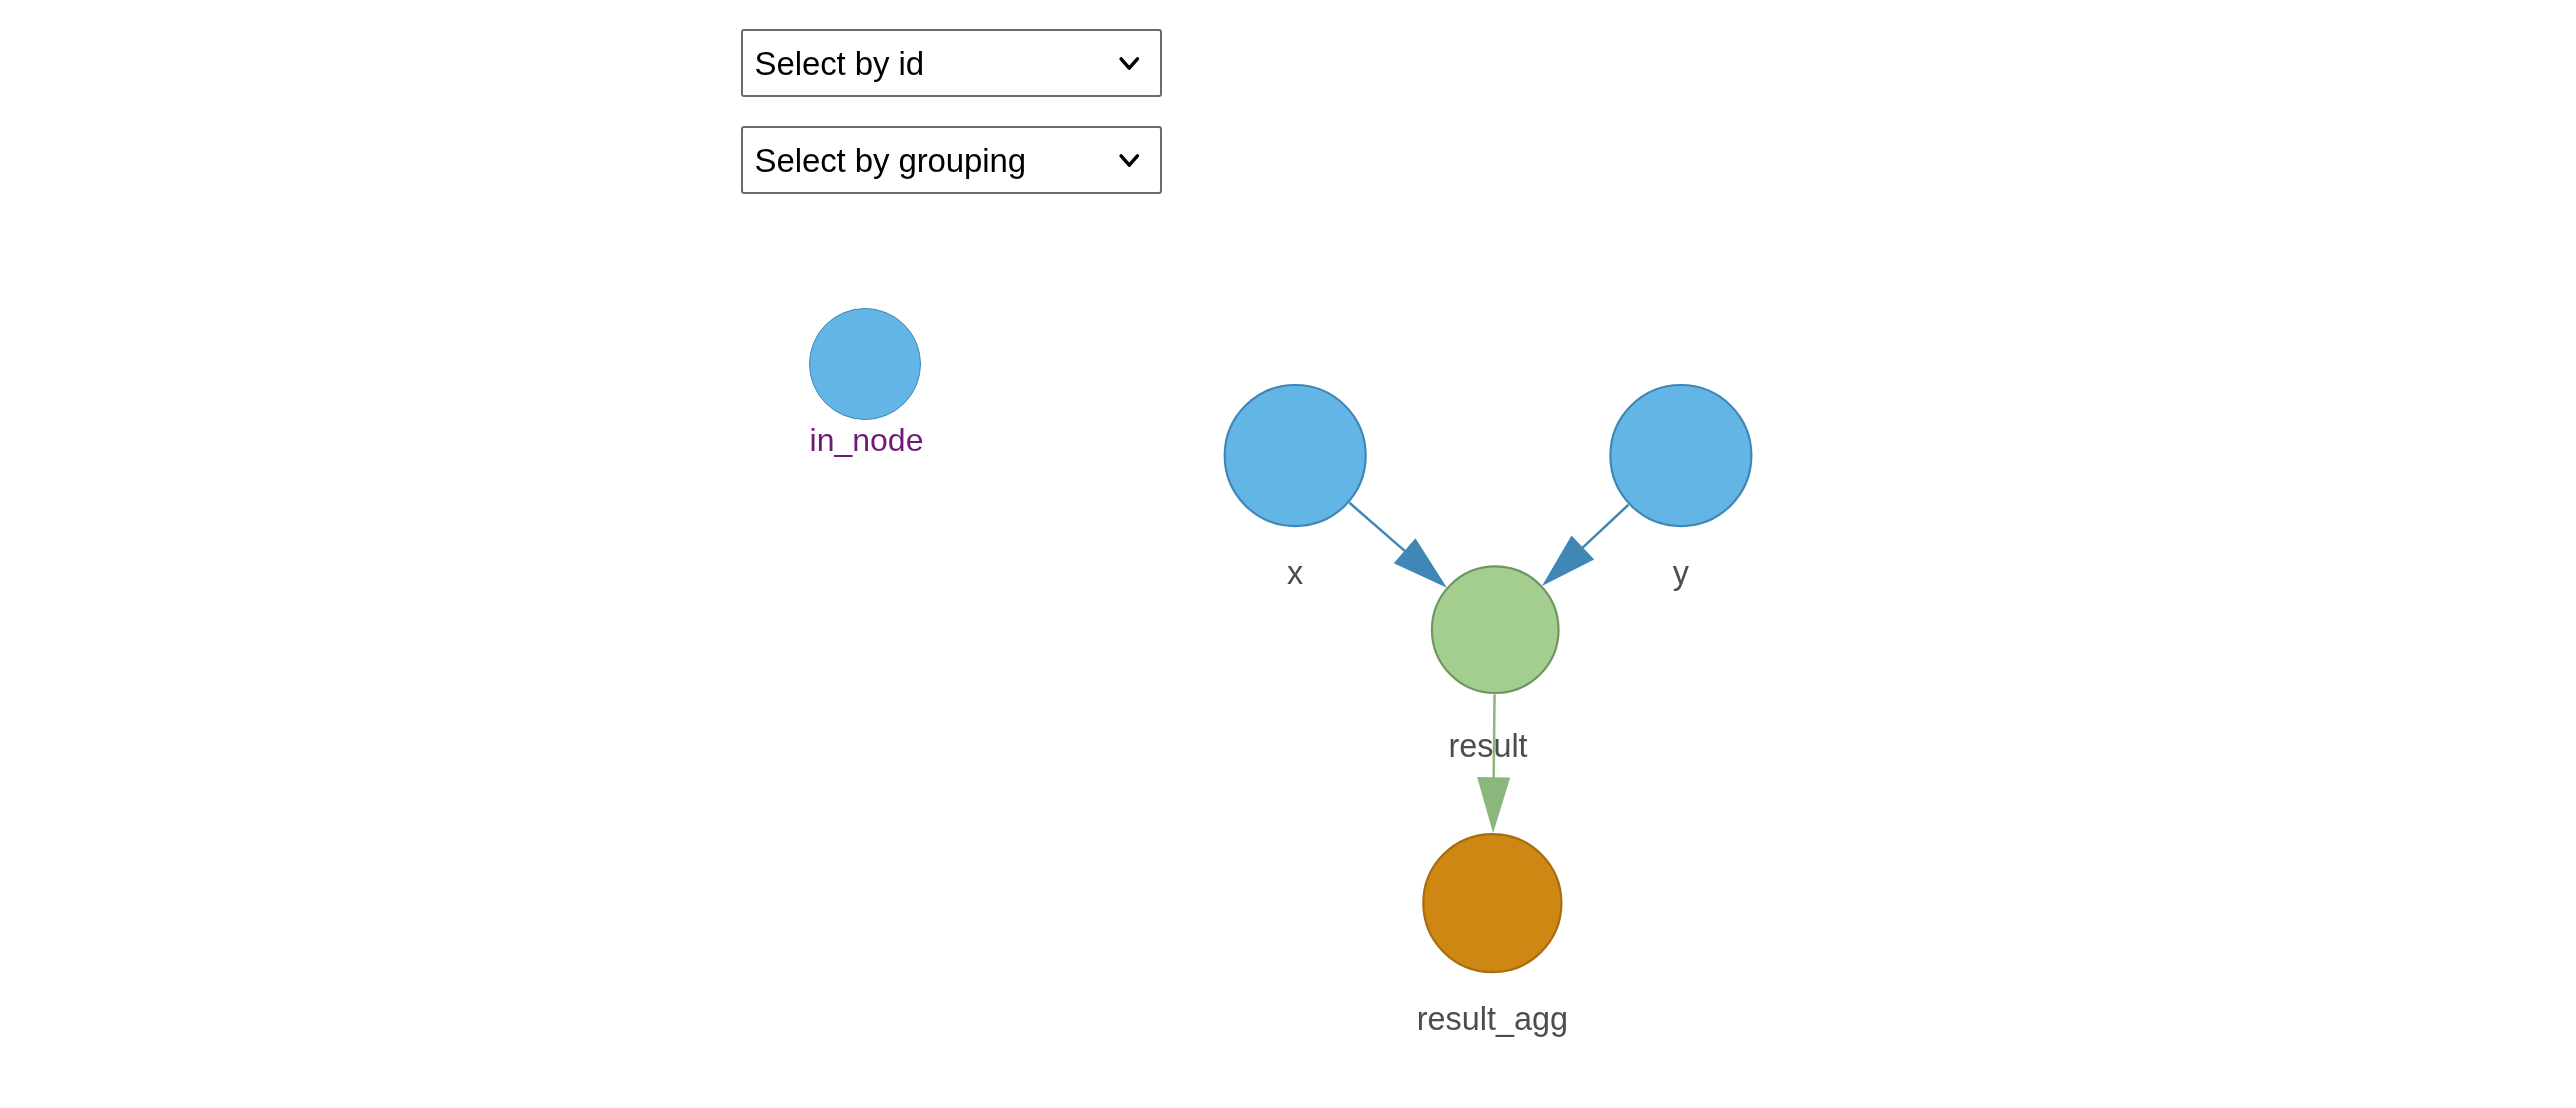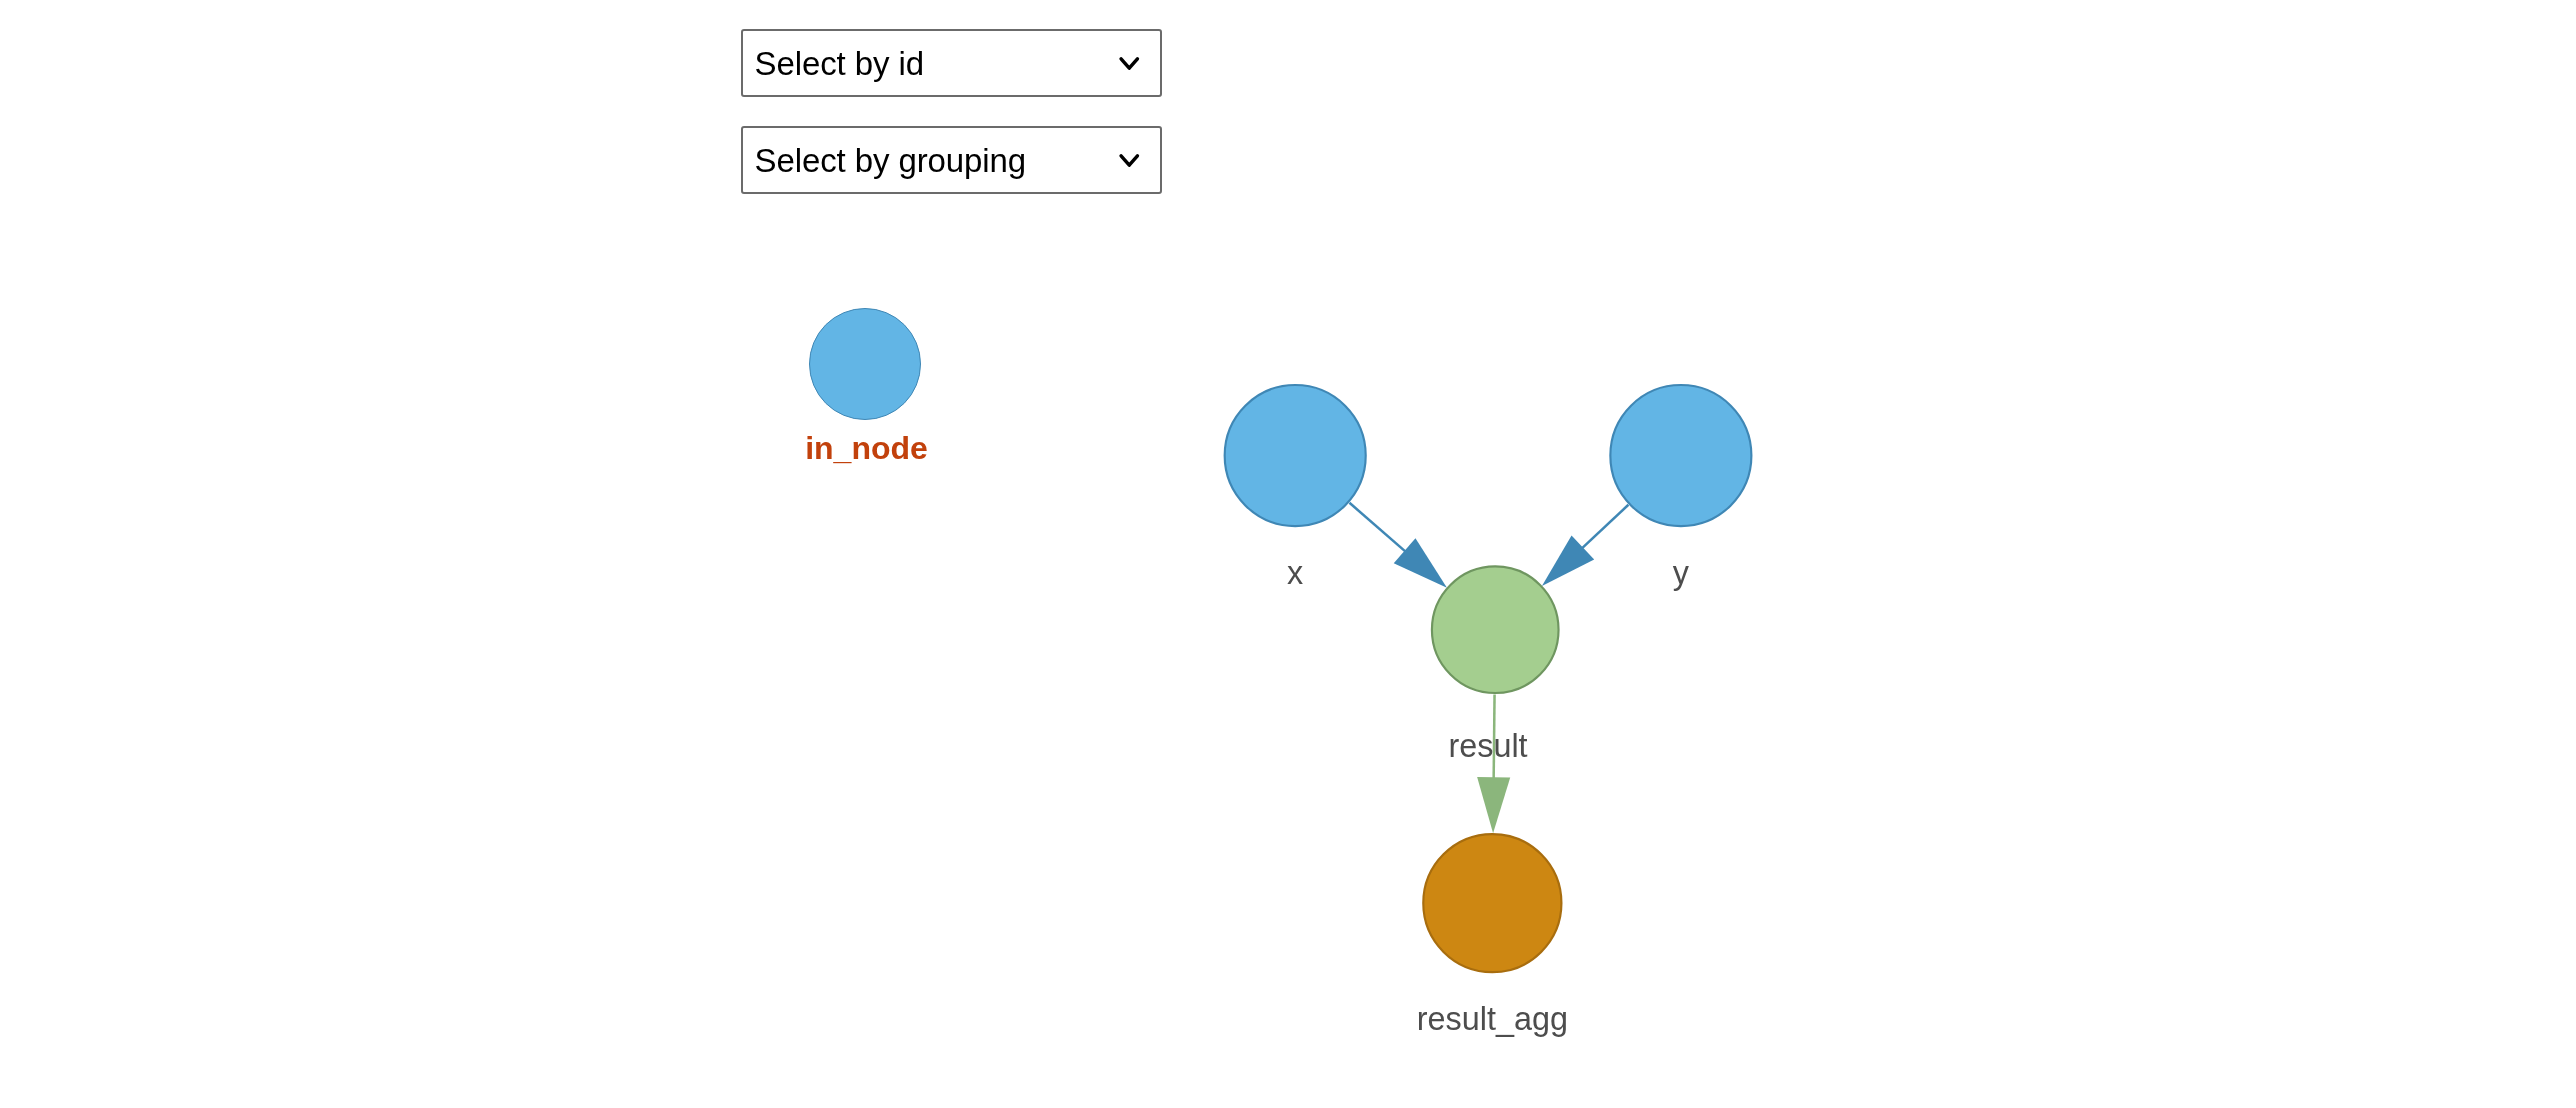--- a/index.html
+++ b/index.html
@@ -70,26 +70,25 @@
     width: 112px;
     height: 112px;
     border-radius: 50%;
     box-sizing: border-box;
     display: block;
   }
   .legend-text {
     position: absolute;
     left: 50%;
     transform: translateX(-50%);
-    top: 124px;
+    top: 116px;
     font-size: 32px;
     line-height: 1;
-    color: #c2410c;
+    color: #701a75;
     white-space: nowrap;
-    font-weight: bold;
   }
 
   
   .graph {
     position: absolute;
     left: 0;
     top: 0;
     width: 2576px;
     height: 1109px;
     pointer-events: none;

